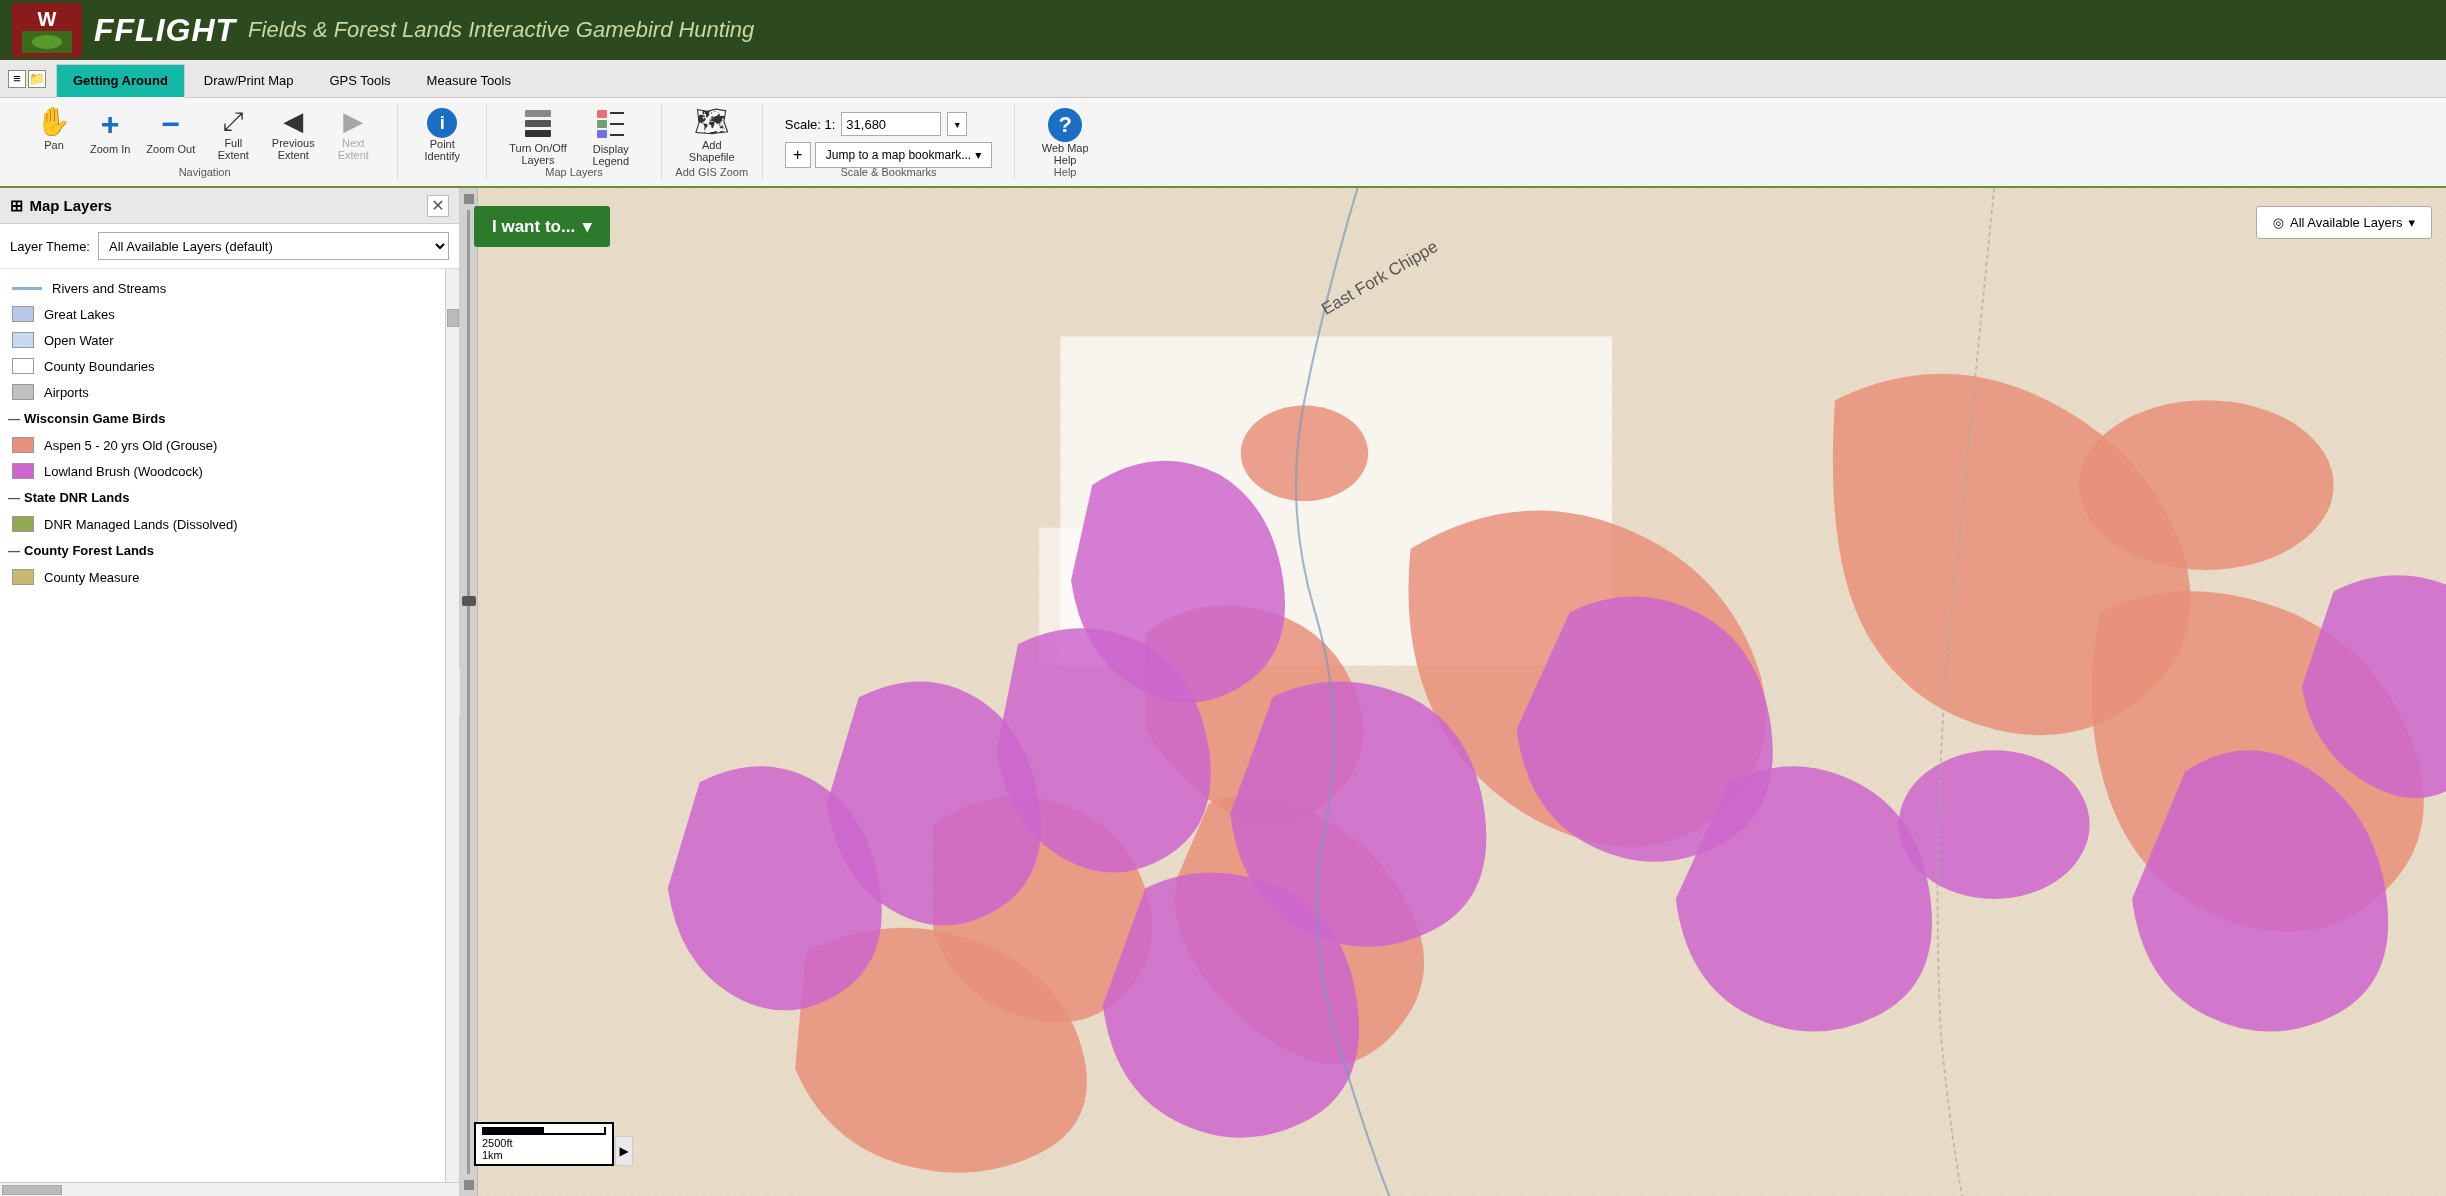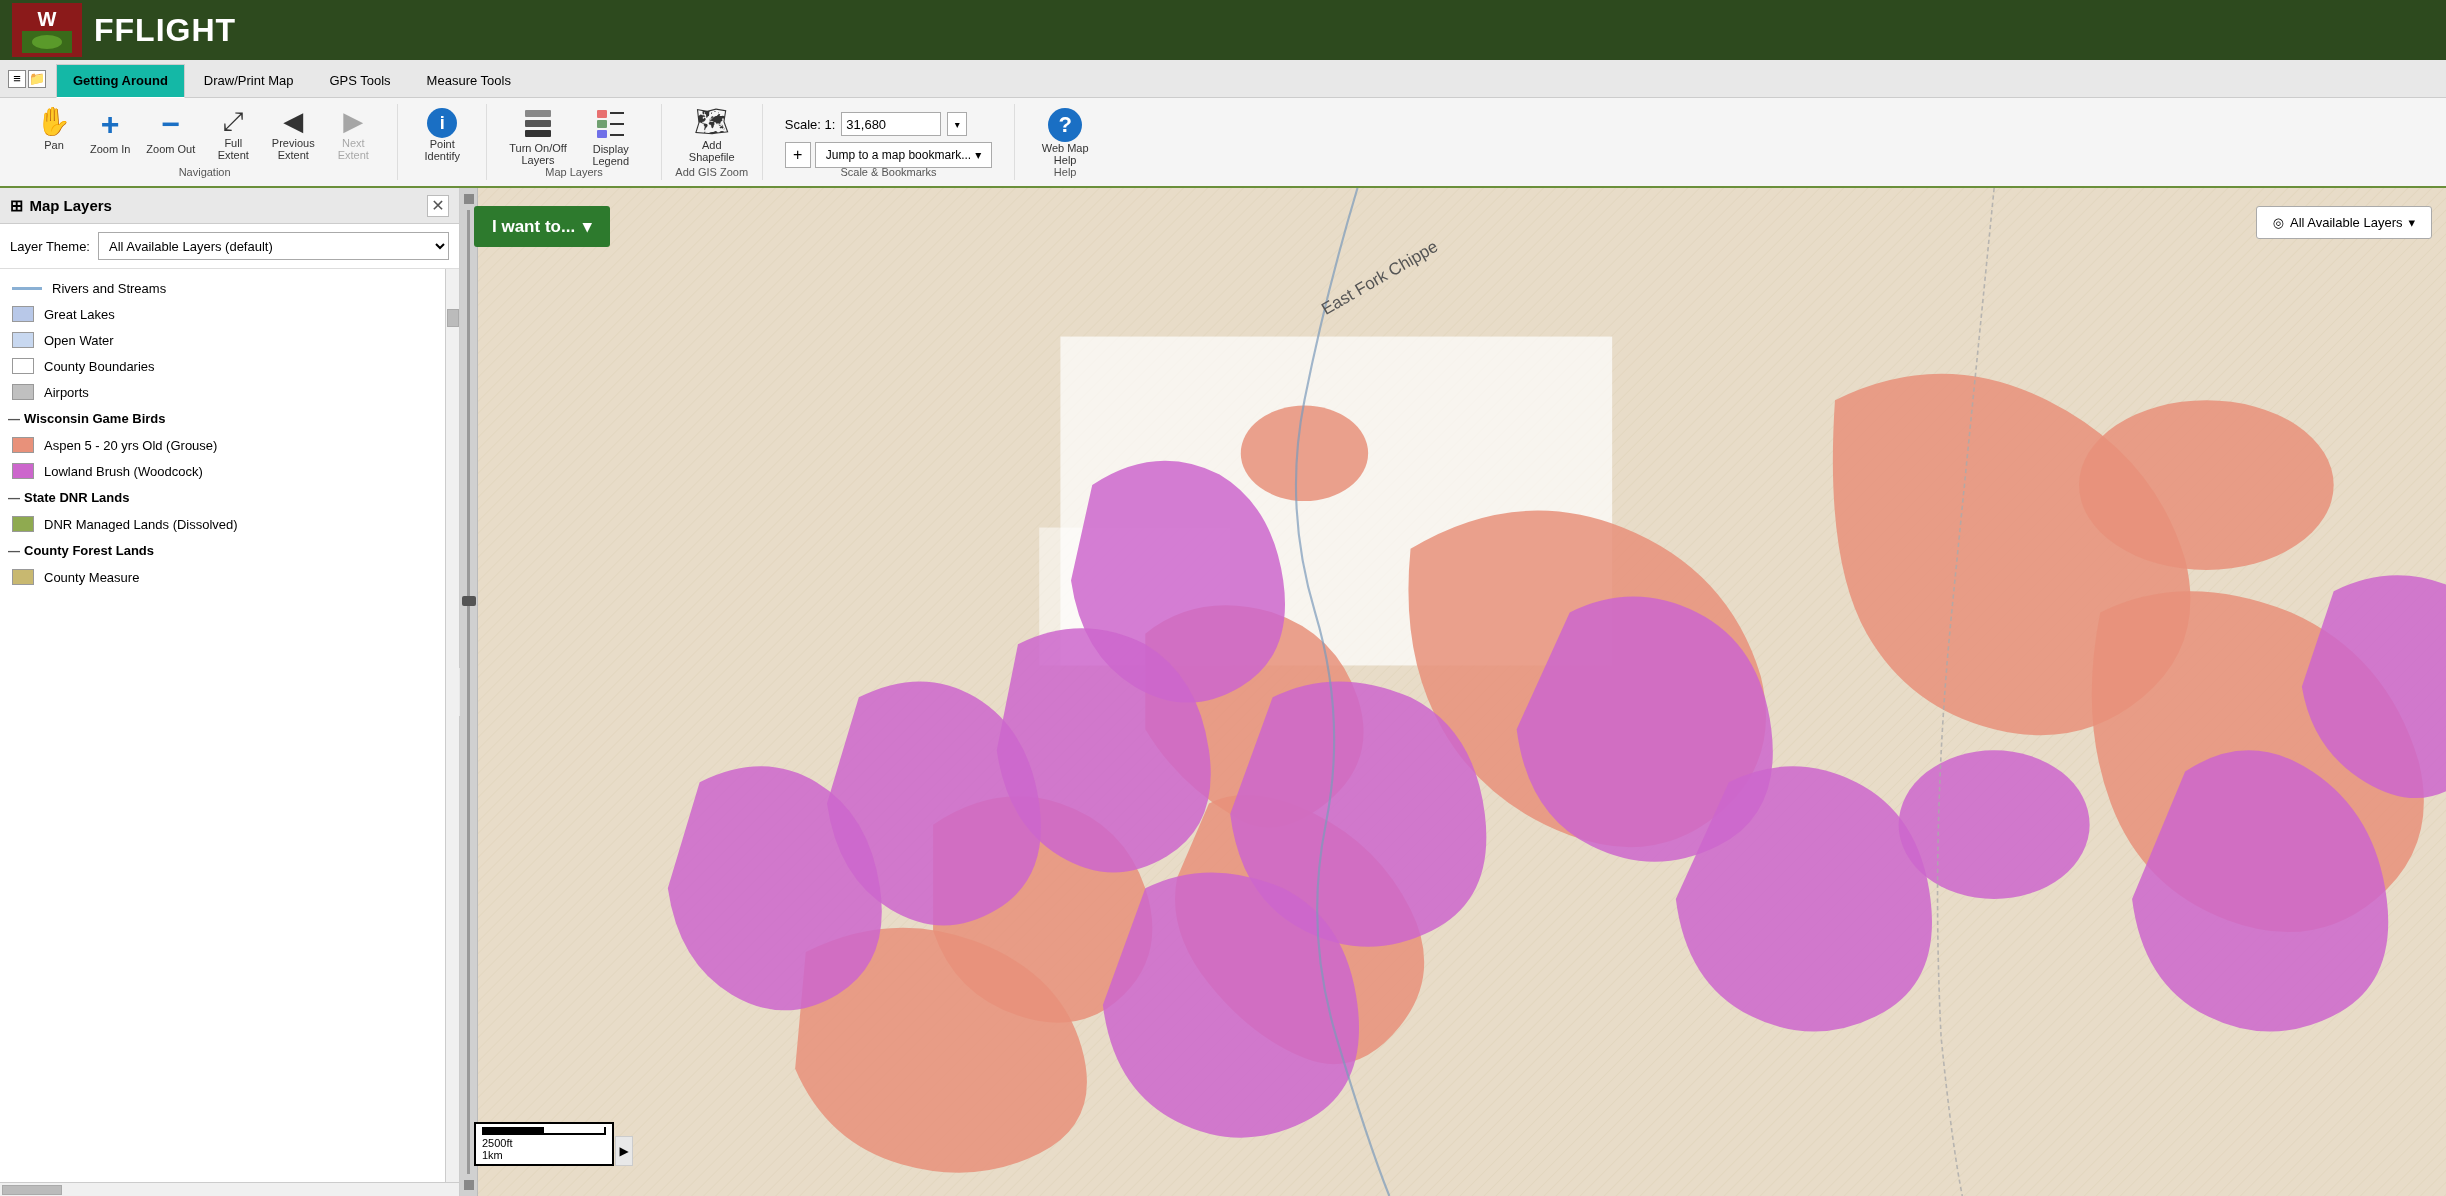--- a/index.html
+++ b/index.html
@@ -28,20 +28,21 @@
       color: white;
       font-weight: bold;
       font-size: 20px;
     }
     #app-title {
       color: white;
       font-size: 32px;
       font-weight: bold;
       letter-spacing: 1px;
       flex-shrink: 0;
+      font-style: italic;
     }
     #app-subtitle {
       color: #c8d8a0;
       font-size: 22px;
       font-style: italic;
       flex: 1;
       white-space: nowrap;
       overflow: hidden;
       text-overflow: ellipsis;
     }
@@ -470,20 +471,21 @@
 <div id="header">
   <div id="logo-box">
     <div style="display:flex;flex-direction:column;align-items:center;">
       <div class="logo-w">W</div>
       <div style="width:50px;height:22px;background:#3a6a1a;display:flex;align-items:center;justify-content:center;">
         <div style="width:30px;height:14px;background:#5a9a2a;border-radius:50%;"></div>
       </div>
     </div>
   </div>
   <div id="app-title">FFLIGHT</div>
+  <div id="app-subtitle">Fields &amp; Forest Lands Interactive Gamebird Hunting</div>
 </div>
 
 <div id="toolbar-tabs">
   <div style="display:flex;align-items:center;gap:2px;margin-right:8px;">
     <div style="width:18px;height:18px;border:1px solid #888;background:white;display:flex;align-items:center;justify-content:center;cursor:pointer;">≡</div>
     <div style="width:18px;height:18px;border:1px solid #888;background:white;display:flex;align-items:center;justify-content:center;cursor:pointer;">📁</div>
   </div>
   <div class="toolbar-tab active">
     <span>Getting Around</span>
   </div>

